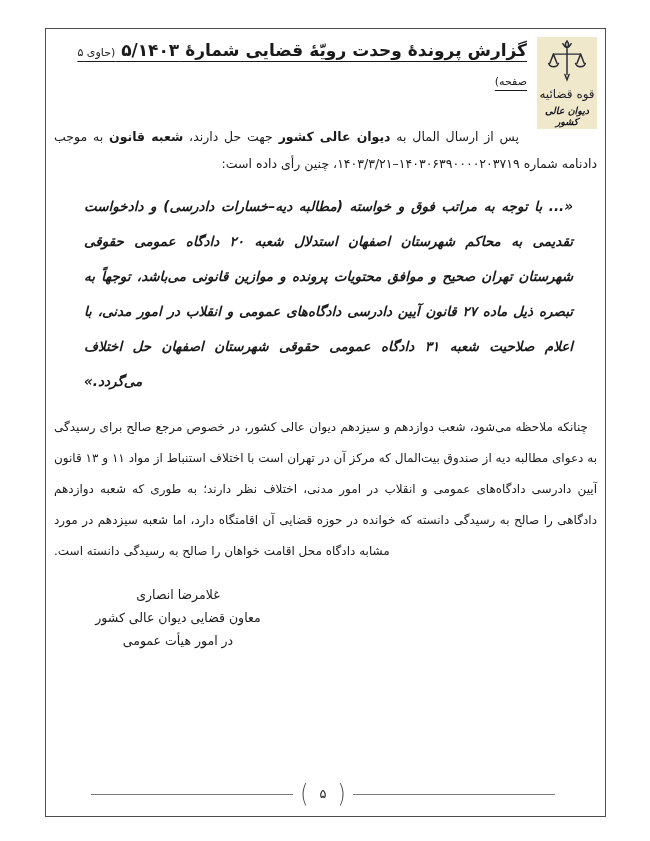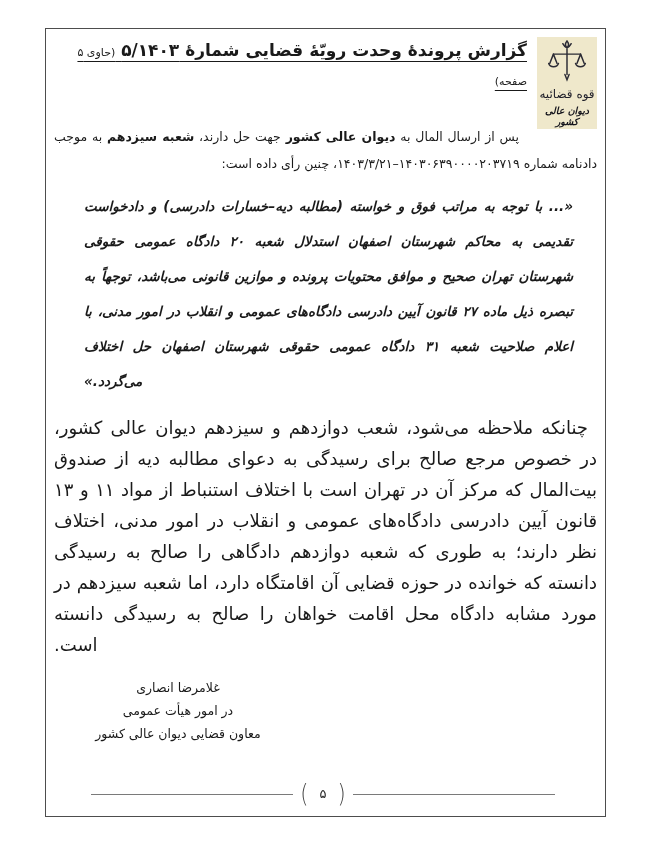--- a/index.html
+++ b/index.html
@@ -32,21 +32,21 @@
   
   p.intro{
     margin:28px 0 0;font-size:12.5px;line-height:27px;
     text-align:justify;text-align-last:right;text-indent:8px;
   }
   .quote{
     margin:12px 24px 0 30px;font-size:13.5px;font-weight:bold;line-height:35px;
     text-align:justify;text-align-last:left;font-style:italic;
   }
   p.body-p{
-    margin:13px 0 0;font-size:18px;line-height:31px;
+    margin:13px 0 0;font-size:12px;line-height:31px;
     text-align:justify;text-align-last:left;text-indent:9px;
   }
   
   .signature{
     width:220px;margin:16px auto 0 0;
     margin-left:14px;margin-right:auto;
     text-align:center;font-size:12.5px;font-weight:normal;line-height:23px;
   }
   .sig-line{white-space:nowrap;}
   
@@ -82,31 +82,31 @@
             <path d="M33 13.5 L29.5 22.5 M33 13.5 L36.5 22.5"></path>
             <path d="M28.2 22.5 A 4.8 4 0 0 0 37.5 22.5"></path>
           </g>
         </svg>
         <div class="logo-small">قوه قضائیه</div>
         <div class="logo-large">دیوان عالی کشور</div>
       </div>
 
       <h1 class="title"><span>گزارش پروندهٔ وحدت رویّهٔ قضایی شمارهٔ ۵/۱۴۰۳ </span><span class="title-note">(حاوی ۵ صفحه)</span></h1>
 
-      <p class="intro"><span>پس از ارسال المال به </span><b>دیوان عالی کشور</b><span> جهت حل دارند، </span><b>شعبه سیزدهم</b><span> به موجب دادنامه شماره ۱۴۰۳۰۶۳۹۰۰۰۰۲۰۳۷۱۹–۱۴۰۳/۳/۲۱، چنین رأی داده است:</span></p>
+      <p class="intro"><span>پس از ارسال المال به </span><b>دیوان عالی کشور</b><span> جهت حل دارند، </span><b>شعبه قانون</b><span> به موجب دادنامه شماره ۱۴۰۳۰۶۳۹۰۰۰۰۲۰۳۷۱۹–۱۴۰۳/۳/۲۱، چنین رأی داده است:</span></p>
 
       <div class="quote">«... با توجه به مراتب فوق و خواسته (مطالبه دیه–خسارات دادرسی) و دادخواست تقدیمی به محاکم شهرستان اصفهان استدلال شعبه ۲۰ دادگاه عمومی حقوقی شهرستان تهران صحیح و موافق محتویات پرونده و موازین قانونی می‌باشد، توجهاً به تبصره ذیل ماده ۲۷ قانون آیین دادرسی دادگاه‌های عمومی و انقلاب در امور مدنی، با اعلام صلاحیت شعبه ۳۱ دادگاه عمومی حقوقی شهرستان اصفهان حل اختلاف می‌گردد.»</div>
 
       <p class="body-p">چنانکه ملاحظه می‌شود، شعب دوازدهم و سیزدهم دیوان عالی کشور، در خصوص مرجع صالح برای رسیدگی به دعوای مطالبه دیه از صندوق بیت‌المال که مرکز آن در تهران است با اختلاف استنباط از مواد ۱۱ و ۱۳ قانون آیین دادرسی دادگاه‌های عمومی و انقلاب در امور مدنی، اختلاف نظر دارند؛ به طوری که شعبه دوازدهم دادگاهی را صالح به رسیدگی دانسته که خوانده در حوزه قضایی آن اقامتگاه دارد، اما شعبه سیزدهم در مورد مشابه دادگاه محل اقامت خواهان را صالح به رسیدگی دانسته است.</p>
 
 
       <div class="signature">
         <div class="sig-line">غلامرضا انصاری</div>
+        <div class="sig-line">معاون قضایی دیوان عالی کشور</div>
         <div class="sig-line">در امور هیأت عمومی</div>
-        <div class="sig-line">معاون قضایی دیوان عالی کشور</div>
       </div>
 
     </div>
 
     <div class="footer">
       <div class="footer-line"></div>
       <span class="paren">(</span>
       <span class="pagenum">۵</span>
       <span class="paren">)</span>
       <div class="footer-line"></div>

